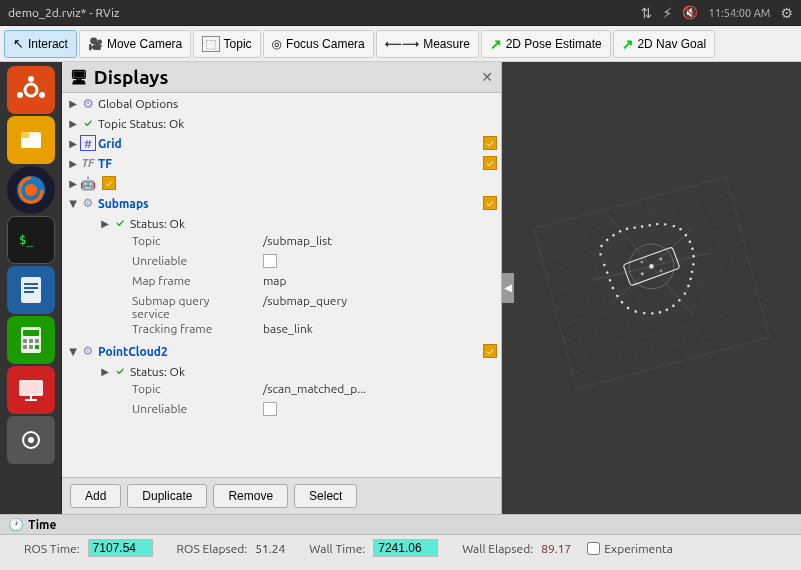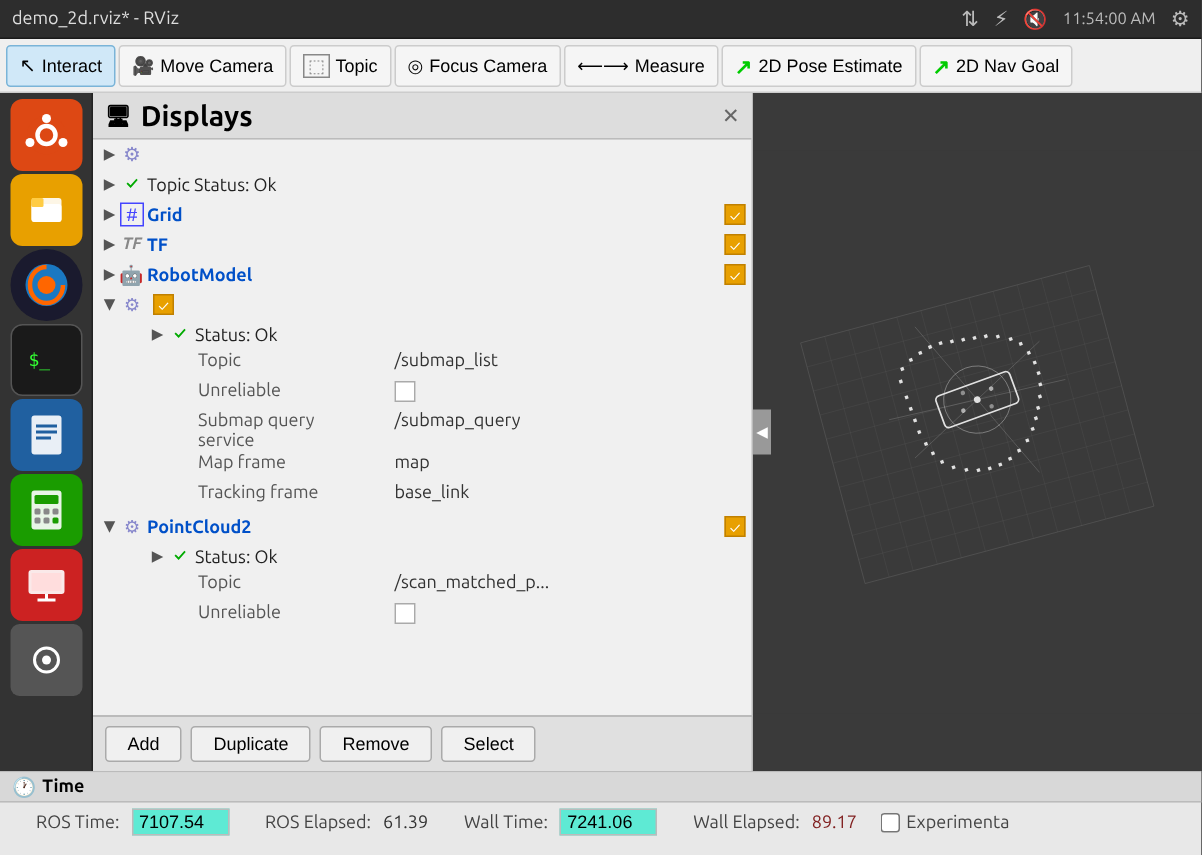--- a/index.html
+++ b/index.html
@@ -377,20 +377,21 @@
           <span style="font-size:14px;">🖥</span>
           <span style="font-weight:bold; font-size:19px;">Displays</span>
         </div>
         <span style="cursor:pointer; font-size:14px; color:#666;">✕</span>
       </div>
       <div id="displays-content" style="position:relative;">
 
         <div class="tree-item">
           <span class="tree-arrow">▶</span>
           <span class="tree-icon gear-icon">⚙</span>
+          <span class="tree-label">Global Options</span>
         </div>
 
         <div class="tree-item">
           <span class="tree-arrow">▶</span>
           <span class="tree-icon checkmark">✓</span>
           <span class="tree-label">Topic Status: Ok</span>
         </div>
 
         <div class="tree-item">
           <span class="tree-arrow">▶</span>
@@ -402,50 +403,50 @@
         <div class="tree-item">
           <span class="tree-arrow">▶</span>
           <span class="tree-icon tf-icon" style="font-style:italic; color:#888; font-weight:bold; font-size:11px;">TF</span>
           <span class="tree-label blue">TF</span>
           <span class="tree-checkbox checked"></span>
         </div>
 
         <div class="tree-item">
           <span class="tree-arrow">▶</span>
           <span class="tree-icon" style="font-size:13px;">🤖</span>
-          <span class="tree-label blue">RobotModel</span>
           <span class="tree-checkbox checked"></span>
         </div>
 
         <div class="tree-item">
           <span class="tree-arrow">▼</span>
           <span class="tree-icon submaps-icon" style="color:#8888cc; font-size:12px;">⚙</span>
+          <span class="tree-label blue">Submaps</span>
           <span class="tree-checkbox checked"></span>
         </div>
 
         <div class="tree-item indent2">
           <span class="tree-arrow">▶</span>
           <span class="tree-icon checkmark">✓</span>
           <span class="tree-label">Status: Ok</span>
         </div>
         <div class="two-col">
           <span class="col-label">Topic</span>
           <span class="col-value">/submap_list</span>
         </div>
         <div class="two-col">
           <span class="col-label">Unreliable</span>
           <span class="col-checkbox" style="border:1px solid #aaa; width:14px; height:14px; display:inline-block;"></span>
         </div>
         <div class="two-col">
+          <span class="col-label">Map frame</span>
+          <span class="col-value">map</span>
+        </div>
+        <div class="two-col">
           <span class="col-label">Submap query service</span>
           <span class="col-value">/submap_query</span>
-        </div>
-        <div class="two-col">
-          <span class="col-label">Map frame</span>
-          <span class="col-value">map</span>
         </div>
         <div class="two-col">
           <span class="col-label">Tracking frame</span>
           <span class="col-value">base_link</span>
         </div>
 
         <div class="tree-item">
           <span class="tree-arrow">▼</span>
           <span class="tree-icon" style="color:#8888cc; font-size:12px;">⚙</span>
           <span class="tree-label blue">PointCloud2</span>
@@ -581,21 +582,21 @@
 
 <div id="statusbar">
   <div id="time-header">
     <span style="font-size:13px;">🕐</span>
     <span>Time</span>
   </div>
   <div id="time-values">
     <span class="time-label">ROS Time:</span>
     <input type="text" class="time-input" readonly="" value="7107.54" style="">
     <span class="time-label">ROS Elapsed:</span>
-    <span style="color:#333;">61.39</span>
+    <span style="color:#333;">51.24</span>
     <span class="time-label">Wall Time:</span>
     <input type="text" class="time-input" readonly="" value="7241.06" style="">
     <span class="time-label">Wall Elapsed:</span>
     <span style="color:#7f1d1d; margin-right:8px;">89.17</span>
     <label class="time-checkbox-label">
       <input type="checkbox" style="margin: 0px;">
       <span>Experimenta</span>
     </label>
   </div>
 </div>

